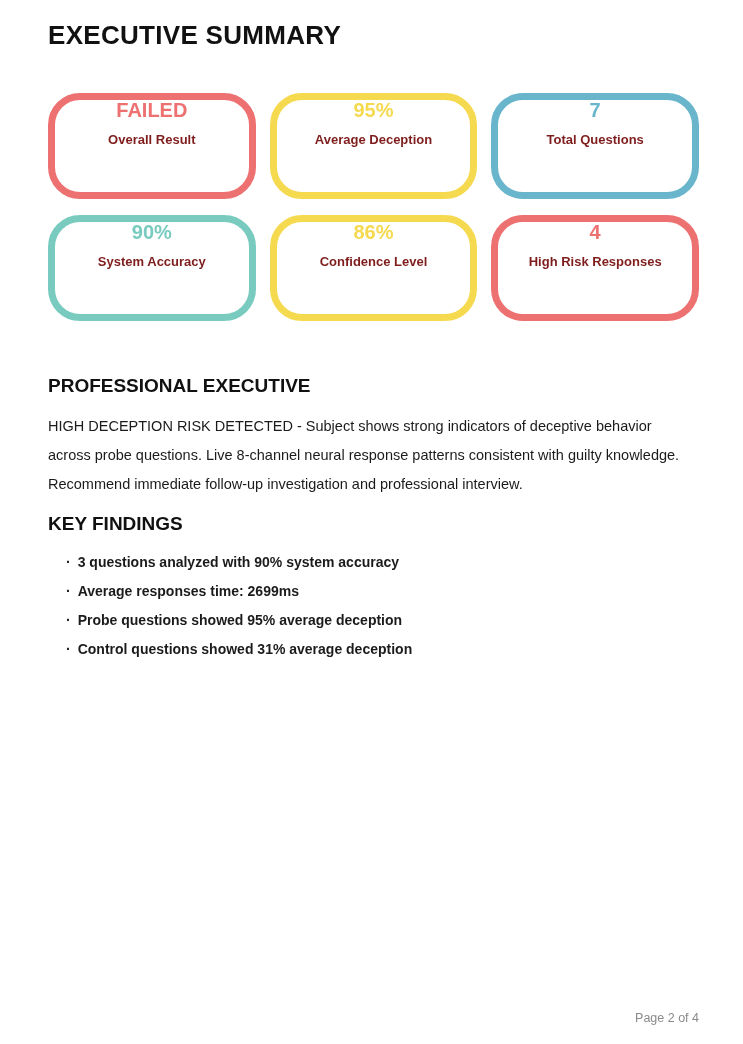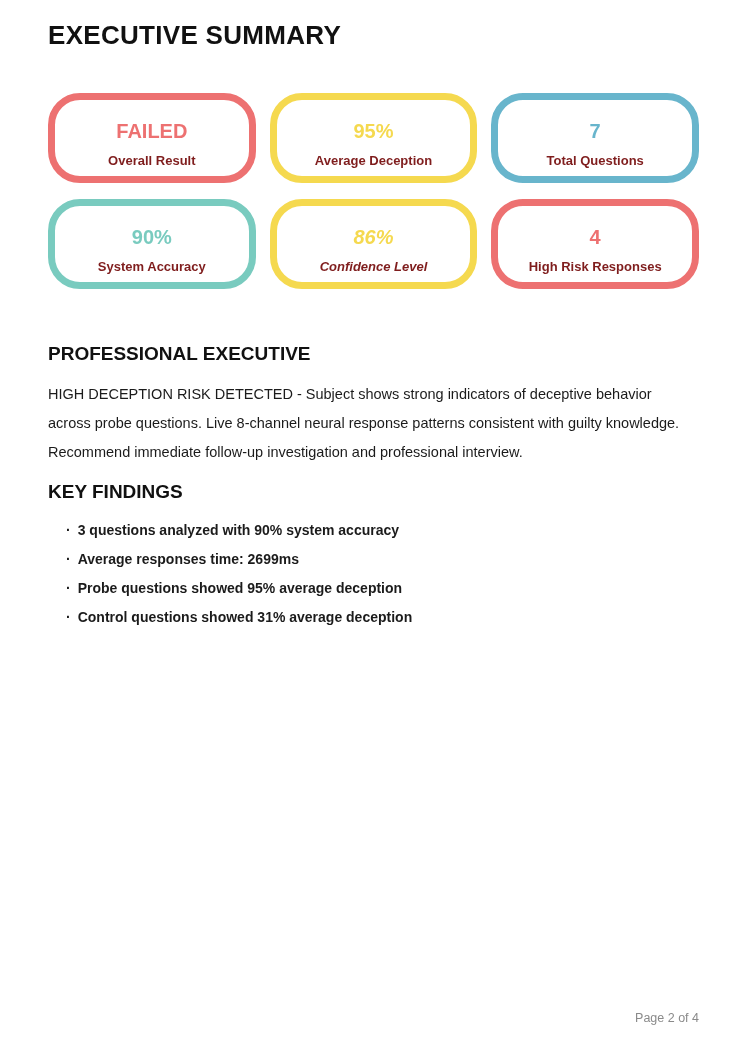--- a/index.html
+++ b/index.html
@@ -25,25 +25,24 @@
     color: #111111;
   }
   .cards-grid {
     margin-top: 43px;
     display: grid;
     grid-template-columns: repeat(3, 1fr);
     column-gap: 14px;
     row-gap: 16px;
   }
   .stat-card {
-    height: 90px;
+    height: 106px;
     background: #ffffff;
     border: 7px solid #cccccc; 
     text-align: center;
-    padding-top: 21px;
   }
   .card-value {
     font-size: 20px;
     line-height: 21px;
     font-weight: bold;
   }
   .card-label {
     margin-top: 12px;
     font-size: 13px;
     line-height: 14px;
@@ -108,21 +107,21 @@
         <div class="card-label">Average Deception</div>
       </div>
       <div class="stat-card" style="border-color: rgb(104, 181, 204);">
         <div class="card-value" style="color: rgb(104, 181, 204);">7</div>
         <div class="card-label">Total Questions</div>
       </div>
       <div class="stat-card" style="border-color: rgb(121, 203, 191);">
         <div class="card-value" style="color: rgb(121, 203, 191);">90%</div>
         <div class="card-label">System Accuracy</div>
       </div>
-      <div class="stat-card" style="border-color: rgb(245, 217, 79); font-style: italic;">
+      <div class="stat-card" style="border-color: rgb(245, 217, 79);">
         <div class="card-value" style="color: rgb(245, 217, 79);">86%</div>
         <div class="card-label">Confidence Level</div>
       </div>
       <div class="stat-card" style="border-color: rgb(237, 113, 113);">
         <div class="card-value" style="color: rgb(237, 113, 113);">4</div>
         <div class="card-label">High Risk Responses</div>
       </div>
     </div>
 
   <section>

